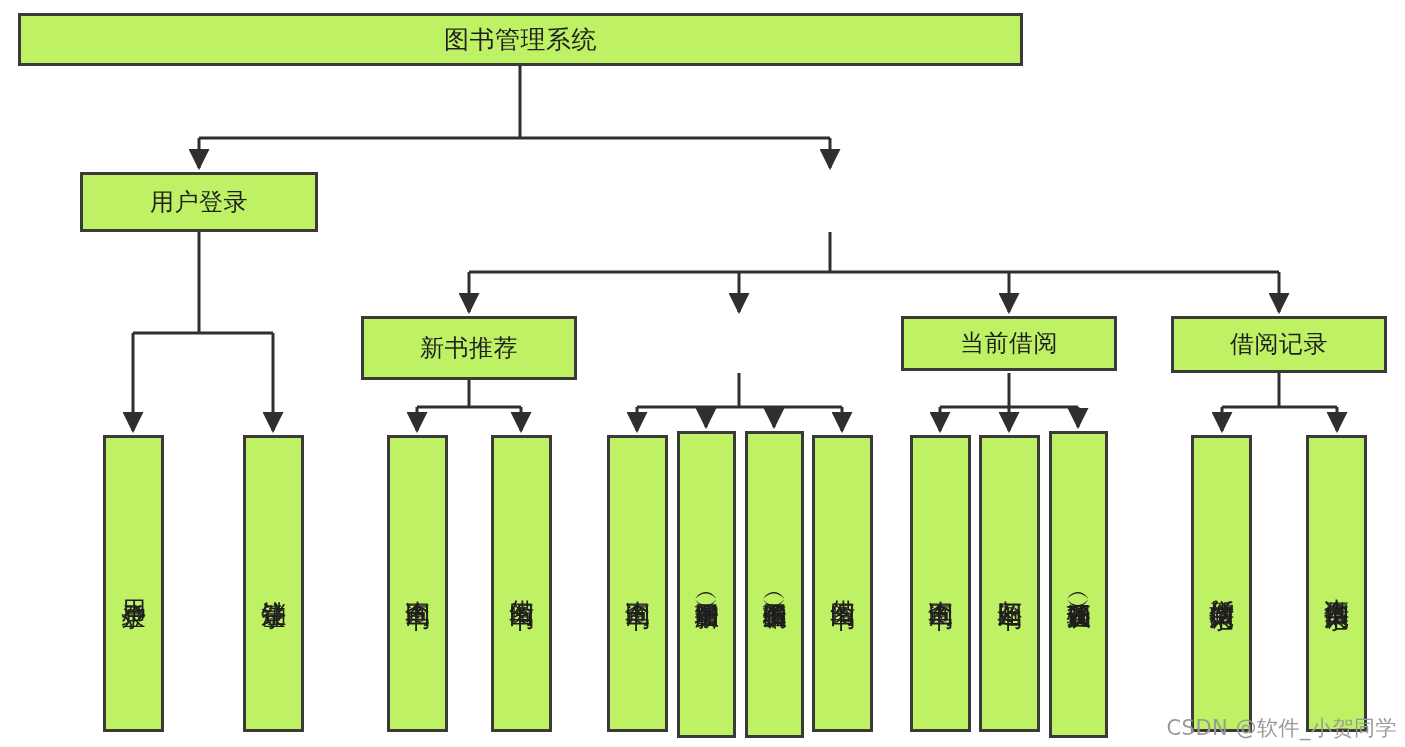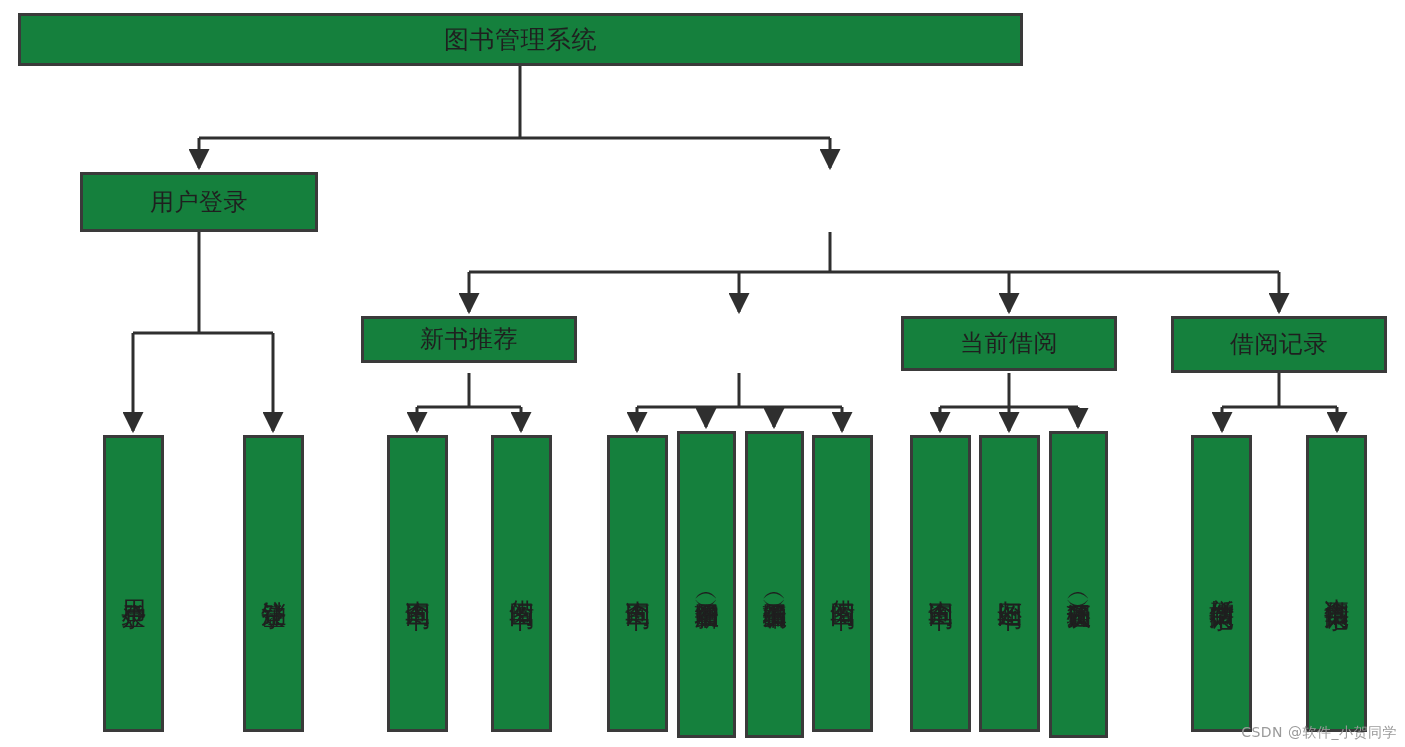--- a/index.html
+++ b/index.html
@@ -25,21 +25,21 @@
     left: 0;
     top: 0;
     width: 1405px;
     height: 747px;
     pointer-events: none;
   }
   
   .node {
     position: absolute;
     box-sizing: border-box;
-    background: #15803d;
+    background: #bef264;
     border: 3px solid #3a3a3a;
     display: flex;
     align-items: center;
     justify-content: center;
     text-align: center;
   }
   .node .node-label {
     display: block;
     line-height: 1.18;
     letter-spacing: 0.5px;
@@ -71,21 +71,21 @@
   }
   
   .node.leaf.tall .node-label {
     font-size: 24px;
     letter-spacing: 0px;
   }
   #watermark {
     position: absolute;
     right: 8px;
     bottom: 5px;
-    font-size: 14px;
+    font-size: 21px;
     color: #9a9a9a;
     white-space: nowrap;
     letter-spacing: 0.5px;
     margin-top: 32px;
   }
 </style>
 </head>
 <body>
 
 <div id="diagram-canvas">
@@ -142,21 +142,21 @@
 
   <div class="node root" style="left:18px; top:13px; width:1005px; height:53px;">
     <span class="node-label">图书管理系统</span>
   </div>
 
   <div class="node branch" style="left:80px; top:172px; width:238px; height:60px;">
     <span class="node-label">用户登录</span>
   </div>
 
 
-  <div class="node branch" style="left:361px; top:316px; width:216px; height:47px;align-items:center;">
+  <div class="node branch" style="left:361px; top:316px; width:216px; height:64px;align-items:center;">
     <span class="node-label">新书推荐</span>
   </div>
 
 
   <div class="node branch" style="left:901px; top:316px; width:216px; height:55px;">
     <span class="node-label">当前借阅</span>
   </div>
 
   <div class="node branch" style="left:1171px; top:316px; width:216px; height:57px;font-family:Liberation Serif, serif;">
     <span class="node-label">借阅记录</span>

